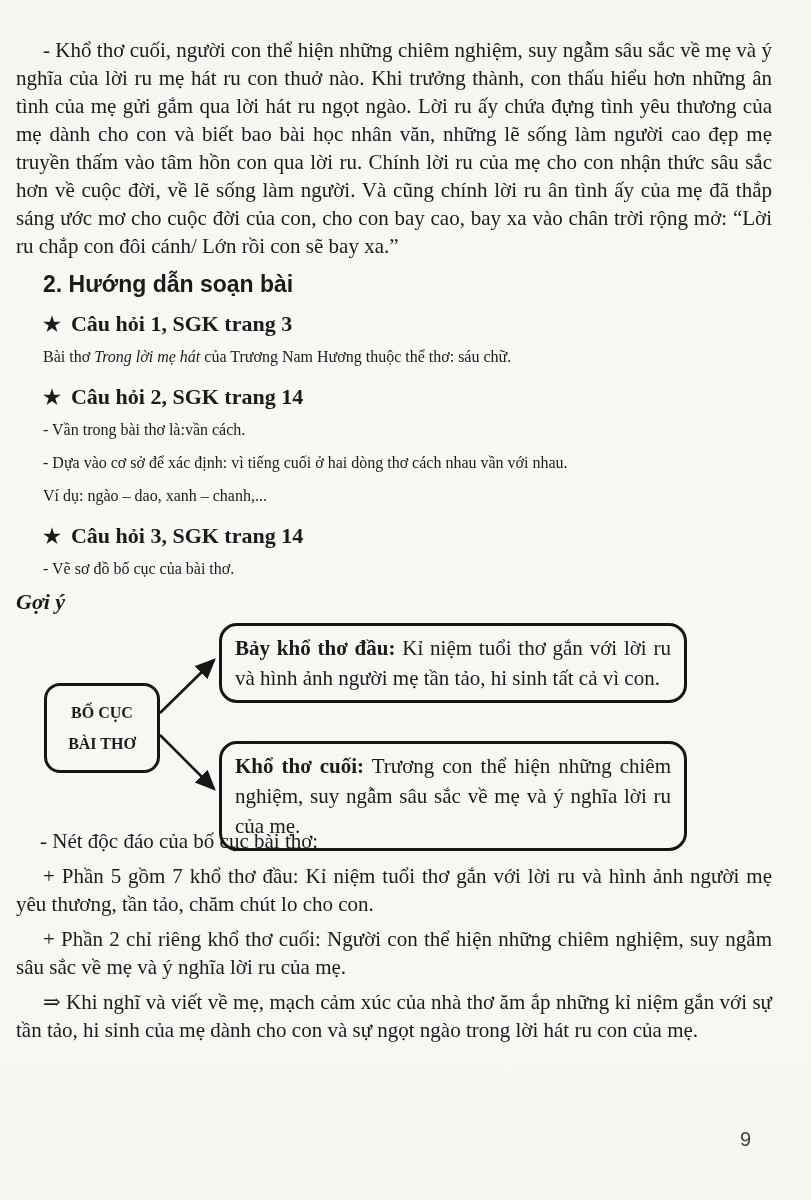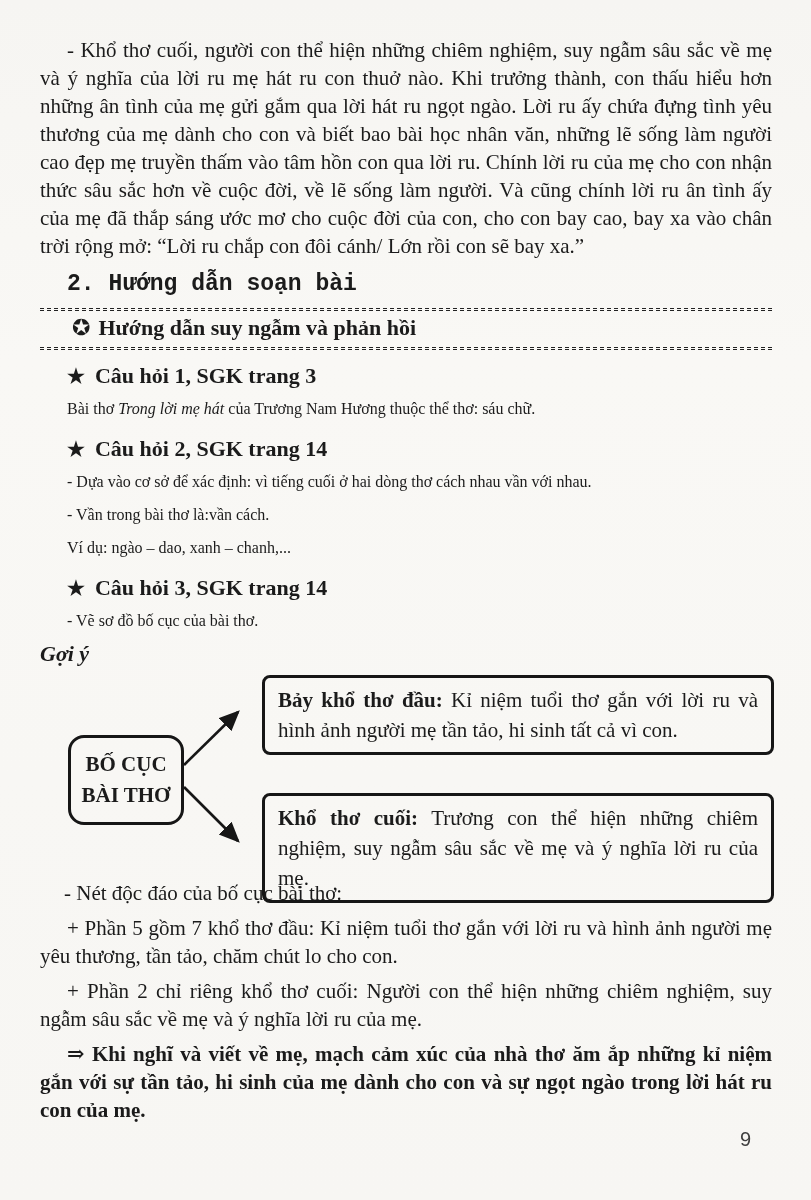--- a/index.html
+++ b/index.html
@@ -2,34 +2,34 @@
 <html lang="vi"><head>
 <meta charset="utf-8">
 <style>
   html,body{margin:0;padding:0;}
   .page{
     position:relative;
     width:811px;height:1200px;
     background:
       linear-gradient(180deg,#f6f5f2 0%, #f9f8f5 30%, #f7f6f3 100%);
     box-sizing:border-box;
-    padding:36px 39px 0 40px;
+    padding:36px 39px 0 16px;
     font-family:"Liberation Serif","DejaVu Serif",serif;
     color:#1b1b1b;
     overflow:hidden;
   }
   p{margin:0;}
   .body-text{
     font-size:21px;line-height:28px;
     text-align:justify;
   }
   .indent{text-indent:27px;}
   .section-heading{
     margin-top:10px;
-    font-family:Liberation Mono, monospace;
+    font-family:Liberation Sans, sans-serif;
     font-weight:bold;font-size:23px;line-height:28px;
     margin-left:27px;
   }
   .rule{
     height:3px;
     background-image:repeating-linear-gradient(90deg,#222 0 4px,transparent 4px 7px),
                      repeating-linear-gradient(90deg,#222 0 4px,transparent 4px 7px);
     background-size:100% 1px,100% 1px;
     background-position:0 0,0 2px;
     background-repeat:no-repeat;
@@ -58,33 +58,32 @@
   .diagram{
     position:relative;
     margin-left:-28px;
     width:811px;height:202px;
     margin-top:2px;
   }
   .d-root{
     position:absolute;left:56px;top:66px;width:116px;height:90px;
     border:3px solid #161616;border-radius:16px;
     display:flex;flex-direction:column;align-items:center;justify-content:center;
-    font-weight:bold;font-size:21px;line-height:31px;
+    font-weight:bold;font-size:16px;line-height:31px;
     background:transparent;
     box-sizing:border-box;
   }
   .d-box{
-    position:absolute;left:231px;width:512px;
-    border:3px solid #161616;border-radius:8px;
+    position:absolute;left:231px;width:468px;
+    border:3px solid #161616;border-radius:18px;
     padding:7px 13px;
     font-size:21px;line-height:30px;
     text-align:justify;
     box-sizing:border-box;
     background:transparent;
-    margin-left:19px;
   }
   .d-box1{top:6px;}
   .d-box2{top:124px;}
   .d-box b{font-weight:bold;}
   .arrows{position:absolute;left:0;top:0;width:811px;height:202px;}
   .analysis p{font-size:21px;line-height:28px;text-align:justify;}
   .a1{margin-top:8px;margin-left:24px;}
   .a-para{margin-top:7px;}
   .page-number{
     position:absolute;right:60px;top:1128px;
@@ -94,38 +93,31 @@
 </style>
 </head>
 <body>
 
 <div class="page">
 
   <p class="body-text indent">- Khổ thơ cuối, người con thể hiện những chiêm nghiệm, suy ngẫm sâu sắc về mẹ và ý nghĩa của lời ru mẹ hát ru con thuở nào. Khi trưởng thành, con thấu hiểu hơn những ân tình của mẹ gửi gắm qua lời hát ru ngọt ngào. Lời ru ấy chứa đựng tình yêu thương của mẹ dành cho con và biết bao bài học nhân văn, những lẽ sống làm người cao đẹp mẹ truyền thấm vào tâm hồn con qua lời ru. Chính lời ru của mẹ cho con nhận thức sâu sắc hơn về cuộc đời, về lẽ sống làm người. Và cũng chính lời ru ân tình ấy của mẹ đã thắp sáng ước mơ cho cuộc đời của con, cho con bay cao, bay xa vào chân trời rộng mở: “Lời ru chắp con đôi cánh/ Lớn rồi con sẽ bay xa.”</p>
 
   <div class="section-heading">2. Hướng dẫn soạn bài</div>
 
-  <div class="subsection">
-    <div class="rule"></div>
-    <div class="subsection-line">
-      <span class="icon">✪</span><span>Hướng dẫn suy ngẫm và phản hồi</span>
-    </div>
-    <div class="rule"></div>
-  </div>
 
   <div class="q-heading">
     <span class="star">★</span><span>Câu hỏi 1, SGK trang 3</span>
   </div>
   <p class="answer-line"><span>Bài thơ </span><i>Trong lời mẹ hát</i><span> của Trương Nam Hương thuộc thể thơ: sáu chữ.</span></p>
 
   <div class="q-heading">
     <span class="star">★</span><span>Câu hỏi 2, SGK trang 14</span>
   </div>
+  <p class="answer-line">- Vần trong bài thơ là:vần cách.</p>
   <p class="answer-line">- Dựa vào cơ sở để xác định: vì tiếng cuối ở hai dòng thơ cách nhau vần với nhau.</p>
-  <p class="answer-line">- Vần trong bài thơ là:vần cách.</p>
   <p class="answer-line">Ví dụ: ngào – dao, xanh – chanh,...</p>
 
   <div class="q-heading">
     <span class="star">★</span><span>Câu hỏi 3, SGK trang 14</span>
   </div>
   <p class="answer-line">- Vẽ sơ đồ bố cục của bài thơ.</p>
 
   <div class="goi-y">Gợi ý</div>
 
   <div class="diagram">
@@ -147,18 +139,18 @@
     </div>
     <div class="d-box d-box2">
       <b>Khổ thơ cuối:</b><span> Trương con thể hiện những chiêm nghiệm, suy ngẫm sâu sắc về mẹ và ý nghĩa lời ru của mẹ.</span>
     </div>
   </div>
 
   <div class="analysis">
     <p class="a1">- Nét độc đáo của bố cục bài thơ:</p>
     <p class="a-para indent">+ Phần 5 gồm 7 khổ thơ đầu: Kỉ niệm tuổi thơ gắn với lời ru và hình ảnh người mẹ yêu thương, tần tảo, chăm chút lo cho con.</p>
     <p class="a-para indent">+ Phần 2 chỉ riêng khổ thơ cuối: Người con thể hiện những chiêm nghiệm, suy ngẫm sâu sắc về mẹ và ý nghĩa lời ru của mẹ.</p>
-    <p class="a-para indent" style="font-weight:bold;">⇒ Khi nghĩ và viết về mẹ, mạch cảm xúc của nhà thơ ăm ắp những kỉ niệm gắn với sự tần tảo, hi sinh của mẹ dành cho con và sự ngọt ngào trong lời hát ru con của mẹ.</p>
+    <p class="a-para indent" style="">⇒ Khi nghĩ và viết về mẹ, mạch cảm xúc của nhà thơ ăm ắp những kỉ niệm gắn với sự tần tảo, hi sinh của mẹ dành cho con và sự ngọt ngào trong lời hát ru con của mẹ.</p>
   </div>
 
   <div class="page-number">9</div>
 
 </div>
 
 </body></html>

